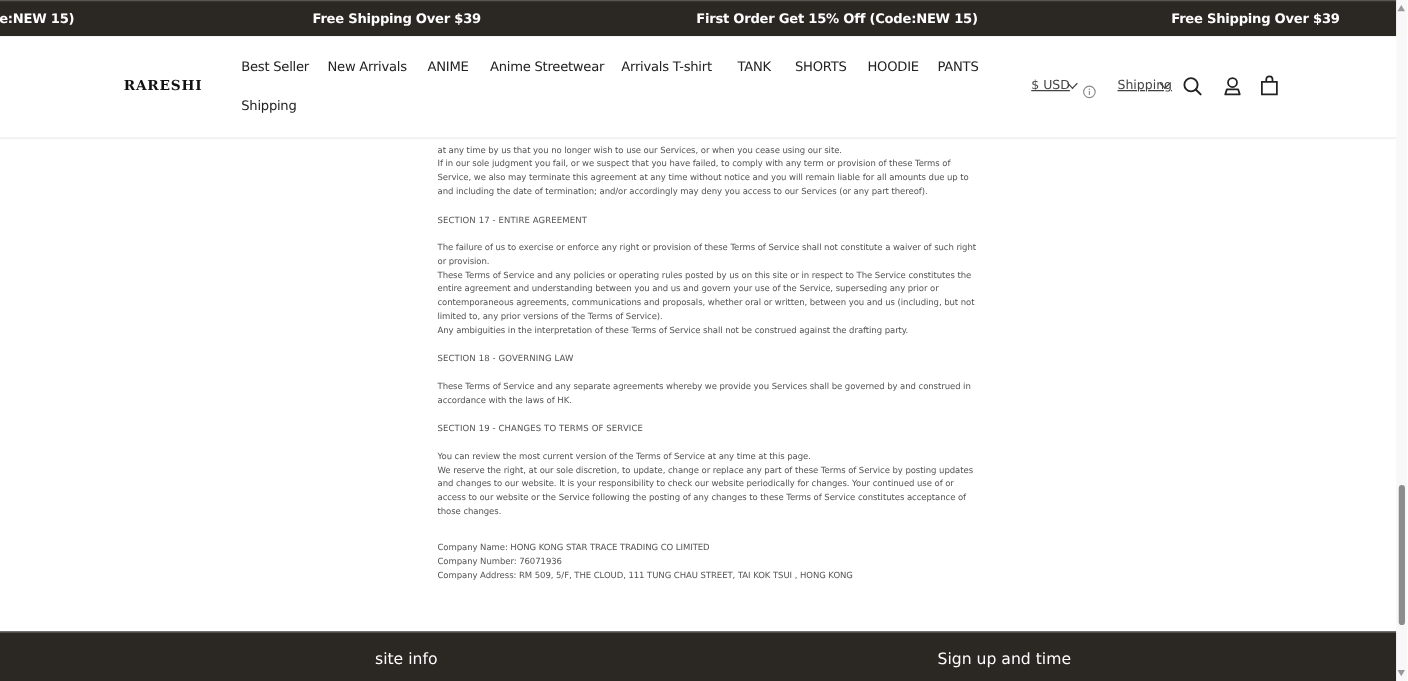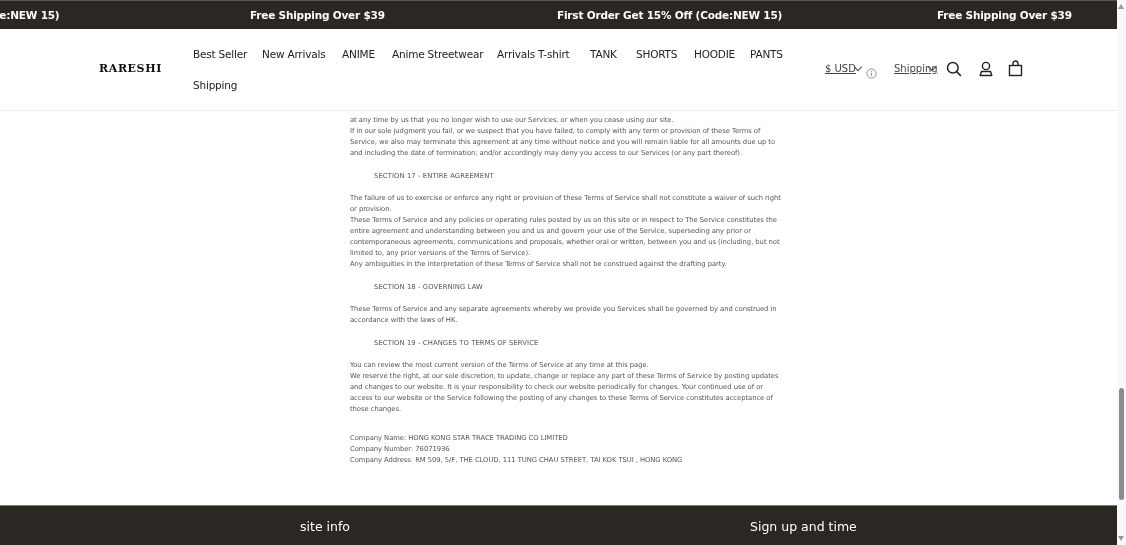--- a/index.html
+++ b/index.html
@@ -33,21 +33,21 @@
   .chev { position: absolute; width: 6px; height: 6px; border-right: 1.3px solid #444;
           border-bottom: 1.3px solid #444; transform: rotate(45deg); }
   .icon { position: absolute; }
 
   
   .content {
     position: absolute; left: 338px; top: 0; width: 440px;
     font-size: 6.8px; line-height: 11.1px; color: #555; letter-spacing: -0.05px;
   }
   .content p { position: absolute; left: 12px; width: 442px; }
-  .sec { color: #555; letter-spacing: 0.1px; margin-left: 24px; }
+  .sec { color: #555; letter-spacing: 0.1px; }
 
   
   .footer {
     position: absolute; left: 0; top: 505px; width: 1117px; height: 40px;
     background: #2b2723; border-top: 1px solid #777;
   }
   .footer span { position: absolute; top: 13px; color: #fff; font-size: 12.5px; }
 
   
   .scrollbar { position: absolute; left: 1117px; top: 0; width: 9px; height: 545px; background: #f8f8f8; }

